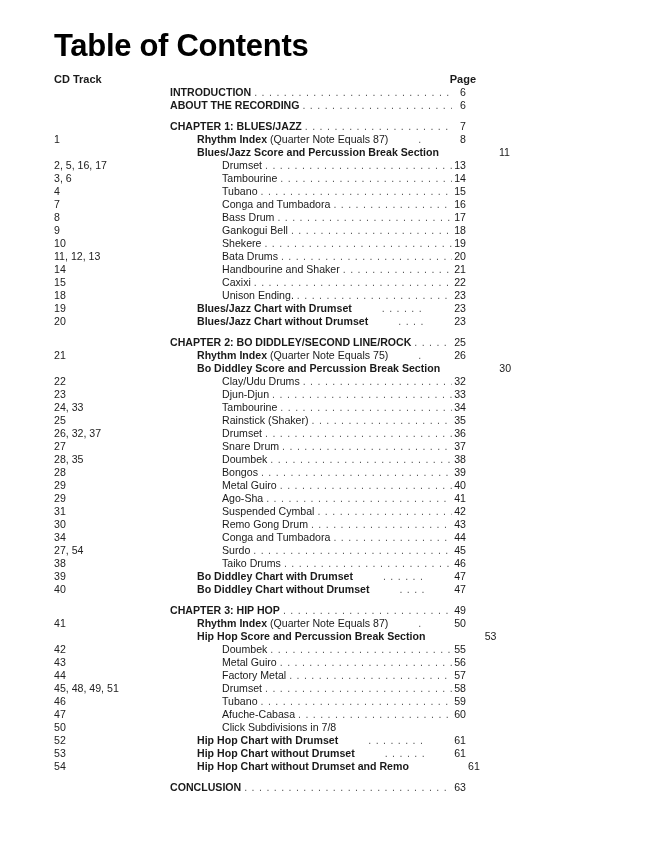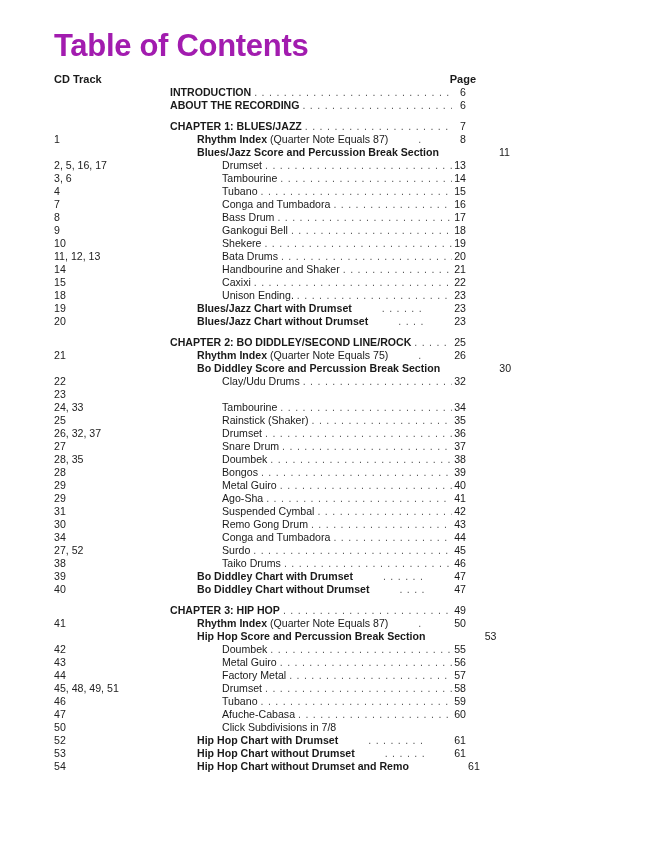--- a/index.html
+++ b/index.html
@@ -1,20 +1,20 @@
 <!DOCTYPE html>
 <html><head>
 <meta charset="utf-8">
 <style>
   html, body { margin: 0; padding: 0; background: #ffffff; }
   body { width: 648px; height: 864px; position: relative; overflow: hidden;
          font-family: "Liberation Sans", sans-serif; color: #1a1a1a; }
   .title { position: absolute; left: 54px; top: 28px; margin: 0;
            font-family: "Liberation Sans", sans-serif; font-weight: 900;
-           font-size: 31px; letter-spacing: -0.3px; color: #a21caf; }
+           font-size: 31px; letter-spacing: -0.3px; color: #000000; }
   .hdr { position: absolute; top: 73px; font-size: 11px; font-weight: bold; color: #1a1a1a; }
   .hdr-track { left: 54px; }
   .hdr-page { left: 420px; width: 56px; text-align: right; }
   #toc { position: absolute; left: 0; top: 86px; width: 648px; }
   .row { position: relative; height: 13px; font-size: 10.6px; line-height: 13px; }
   .row.gap { margin-top: 8px; }
   .track { position: absolute; left: 54px; top: 0; white-space: nowrap; color: #222; }
   .entry { position: absolute; top: 0; right: 182px; display: flex; align-items: baseline; white-space: nowrap; }
   .entry.l1 { left: 158px; }
   .entry.l2 { left: 185px; gap: 27px; }
@@ -206,20 +206,25 @@
     <div class="row">
     <span class="track">22</span>
     <span class="entry l3">
       <span class="label"><span class="lbl-main">Clay/Udu Drums</span><span class="note"></span></span>
       <span class="leader"></span>
       <span class="page">32</span>
     </span>
   </div>
     <div class="row">
     <span class="track">23</span>
+    <span class="entry l3">
+      <span class="label"><span class="lbl-main">Djun-Djun</span><span class="note"></span></span>
+      <span class="leader"></span>
+      <span class="page">33</span>
+    </span>
   </div>
     <div class="row">
     <span class="track">24, 33</span>
     <span class="entry l3">
       <span class="label"><span class="lbl-main">Tambourine</span><span class="note"></span></span>
       <span class="leader"></span>
       <span class="page">34</span>
     </span>
   </div>
     <div class="row">
@@ -296,21 +301,21 @@
   </div>
     <div class="row">
     <span class="track">34</span>
     <span class="entry l3">
       <span class="label"><span class="lbl-main">Conga and Tumbadora</span><span class="note"></span></span>
       <span class="leader"></span>
       <span class="page">44</span>
     </span>
   </div>
     <div class="row">
-    <span class="track">27, 52</span>
+    <span class="track">27, 54</span>
     <span class="entry l3">
       <span class="label"><span class="lbl-main">Surdo</span><span class="note"></span></span>
       <span class="leader"></span>
       <span class="page">45</span>
     </span>
   </div>
     <div class="row">
     <span class="track">38</span>
     <span class="entry l3">
       <span class="label"><span class="lbl-main">Taiko Drums</span><span class="note"></span></span>
@@ -431,13 +436,21 @@
     </span>
   </div>
     <div class="row">
     <span class="track">54</span>
     <span class="entry l2">
       <span class="label"><span class="lbl-main bold">Hip Hop Chart without Drumset and Remo</span><span class="note"></span></span>
       <span class="leader"></span>
       <span class="page">61</span>
     </span>
   </div>
+    <div class="row gap">
+    <span class="track"></span>
+    <span class="entry l1">
+      <span class="label"><span class="lbl-main bold">CONCLUSION</span><span class="note"></span></span>
+      <span class="leader"></span>
+      <span class="page">63</span>
+    </span>
+  </div>
   </div>
 
 </body></html>

